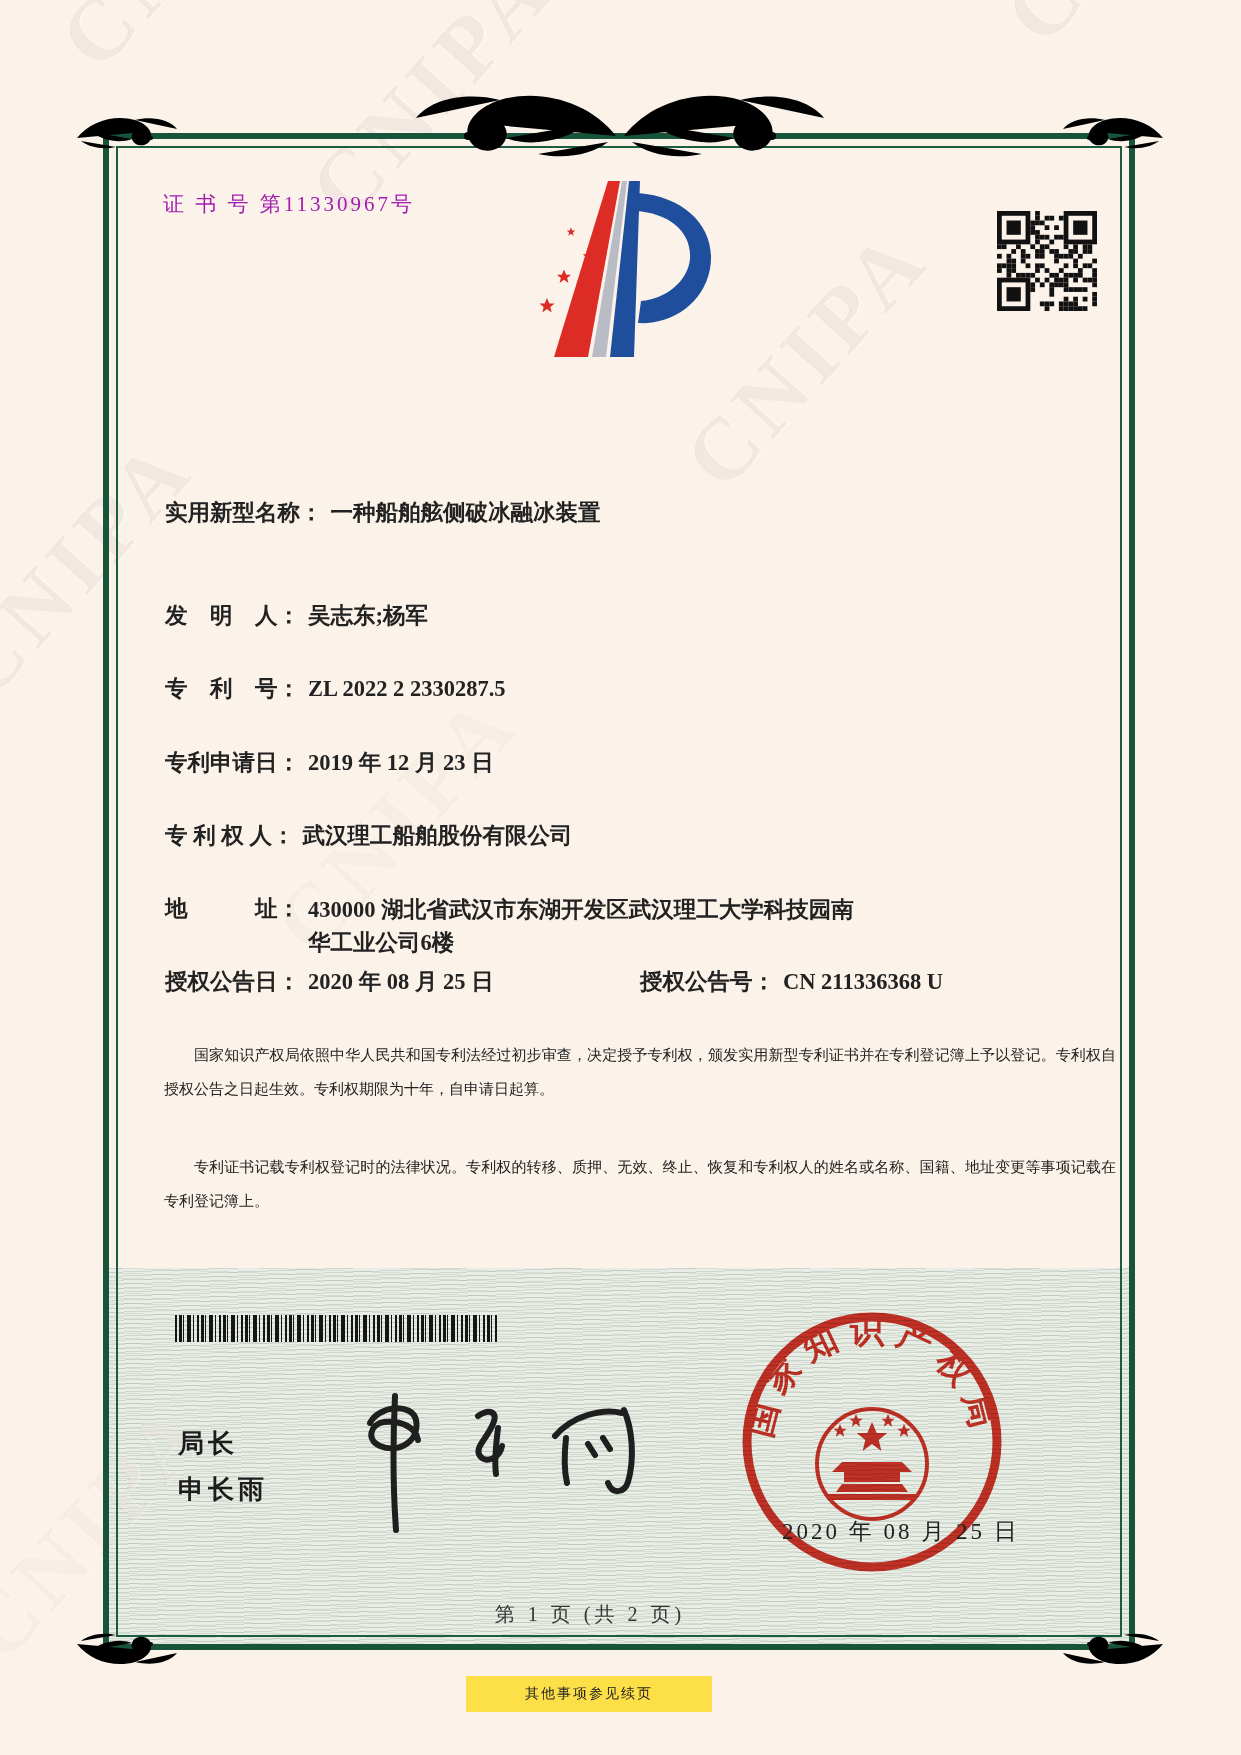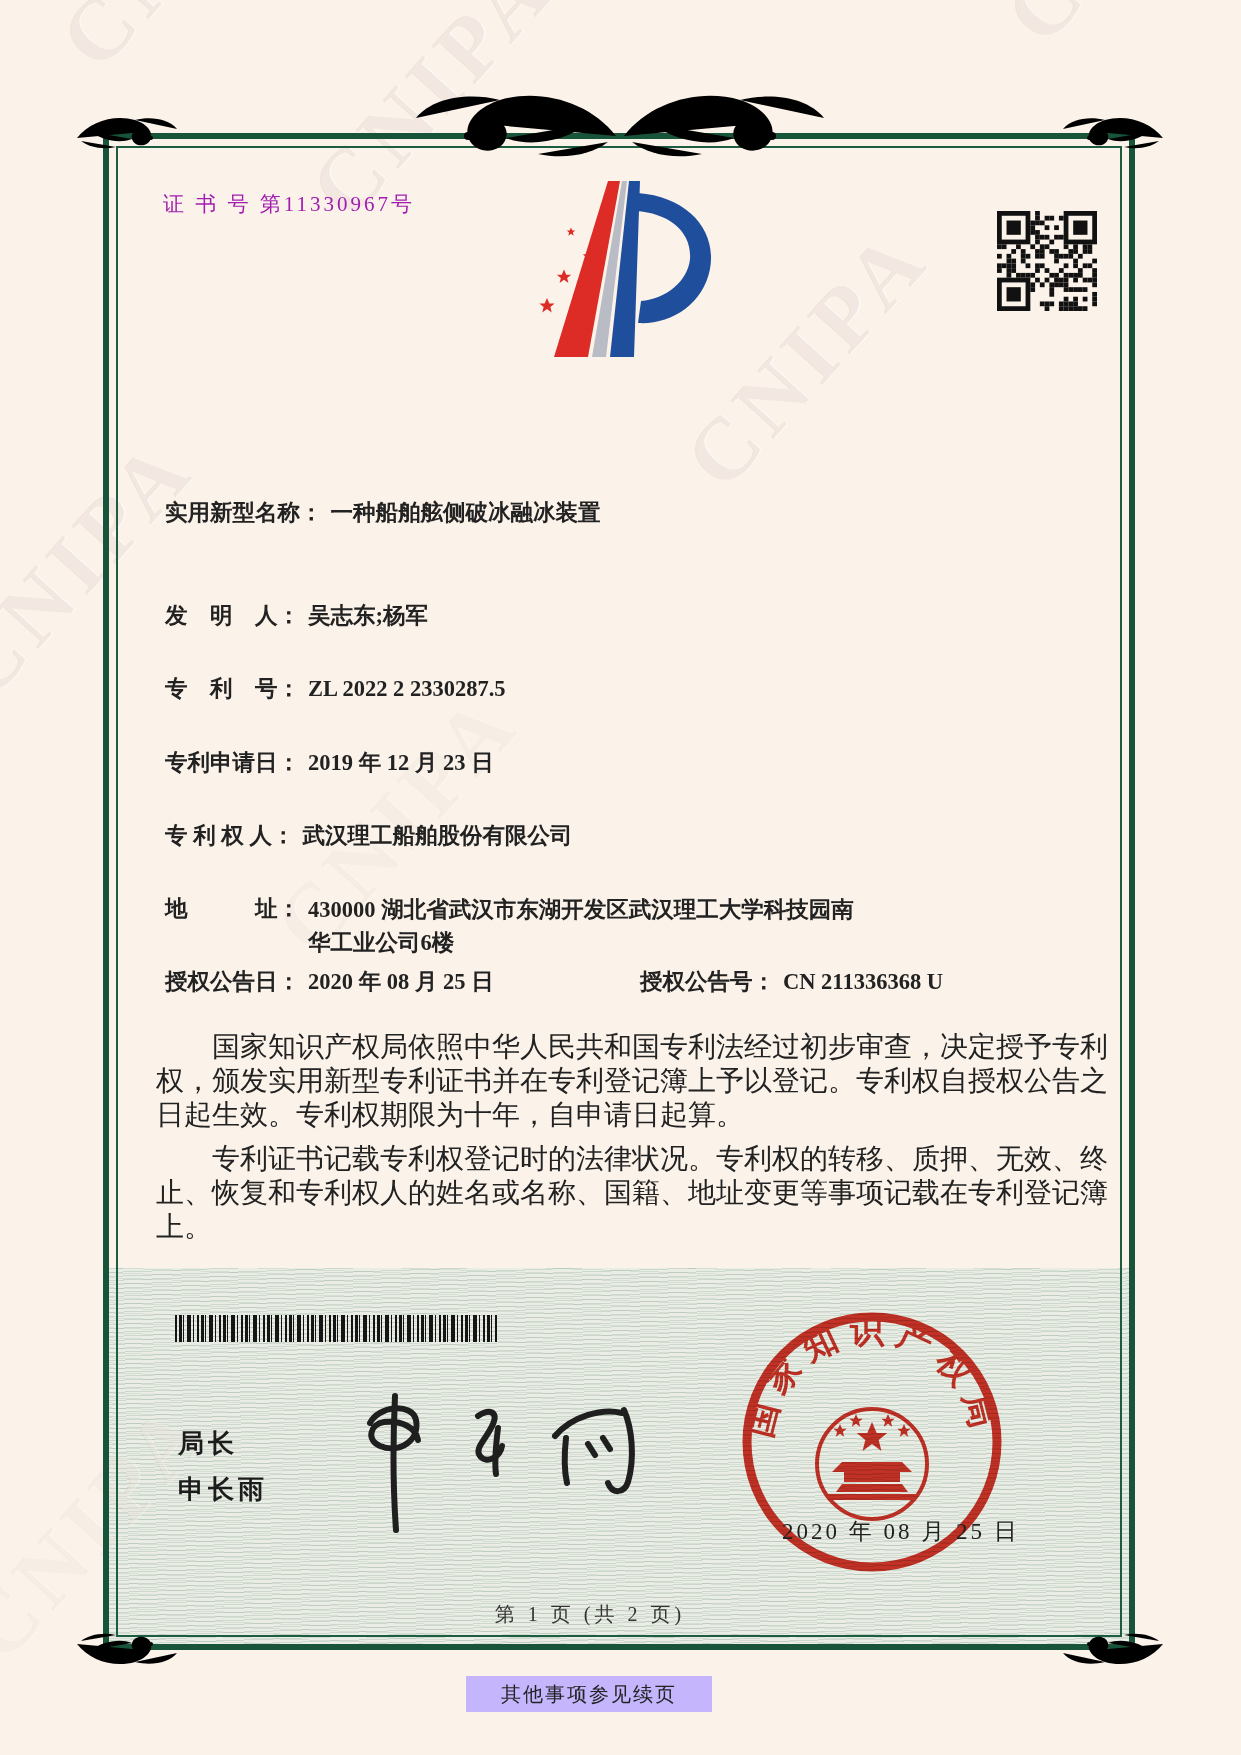--- a/index.html
+++ b/index.html
@@ -44,43 +44,43 @@
   }
   
   .row{position:absolute; left:165px; font-size:22.5px; color:#222; z-index:10; white-space:nowrap;font-weight:bold;}
   .row .lbl{color:#222;}
   .row .val{margin-left:8px;}
   .addrlines{display:inline-block; vertical-align:top; margin-left:8px;}
   .addrlines div{line-height:33px; white-space:nowrap;}
   .grant2{position:absolute; left:475px; top:0;}
   
   .para{
-    position:absolute; left:148px; width:952px; margin:8px; z-index:10;
-    font-size:28px; line-height:34px; text-align:justify; text-indent:2em; color:#222;
+    position:absolute; left:148px; width:952px; margin:16px; z-index:10;
+    font-size:15px; line-height:34px; text-align:justify; text-indent:2em; color:#222;
   }
   
   .barcode{
     left:175px; top:1315px; width:322px; height:27px; z-index:10;
     background:repeating-linear-gradient(90deg,
       #151515 0 2px, transparent 2px 4px,
       #151515 4px 7px, transparent 7px 8px,
       #151515 8px 9px, transparent 9px 12px,
       #151515 12px 16px, transparent 16px 18px,
       #151515 18px 19px, transparent 19px 22px);
   }
   .director{left:178px; font-size:26px; font-weight:bold; color:#1c1c1c; z-index:10; letter-spacing:4px;}
   .sig{left:350px; top:1388px; z-index:11;}
   .sig path{stroke:#1f1f1f; stroke-width:6; fill:none; stroke-linecap:round; stroke-linejoin:round;}
   
   .seal{left:737px; top:1307px; width:270px; height:270px; z-index:12; mix-blend-mode:multiply; opacity:.95;}
   .sealdate{left:782px; top:1516px; font-size:23px; letter-spacing:3px; color:#1f1f1f; z-index:13; white-space:nowrap;}
   .pageinfo{left:0; top:1601px; width:1180px; text-align:center; font-size:20px; letter-spacing:4px; color:#333; z-index:10;}
   .note-strip{
     left:466px; top:1676px; width:246px; height:36px; z-index:10;
-    background:#c4b5fd; text-align:center; line-height:36px; font-size:20px; letter-spacing:2px; color:#222;
+    background:#fde047; text-align:center; line-height:36px; font-size:14px; letter-spacing:2px; color:#222;
   }
 </style>
 </head>
 <body>
 
 <div id="page">
 
   <svg width="0" height="0" style="position:absolute">
     <defs>
       <path id="star" d="M0,-10 L2.94,-3.09 L9.51,-3.09 L4.2,1.18 L5.88,8.09 L0,3.82 L-5.88,8.09 L-4.2,1.18 L-9.51,-3.09 L-2.94,-3.09 Z"></path>

